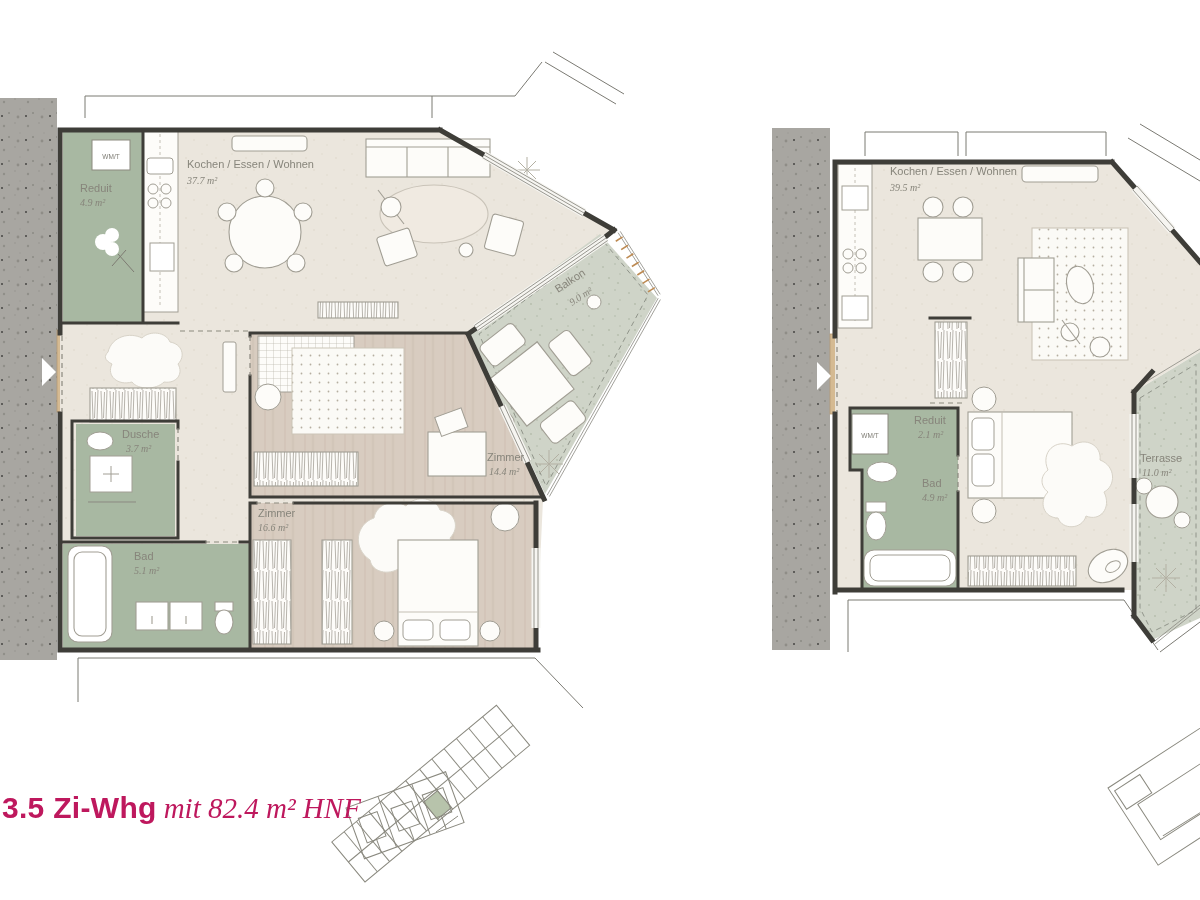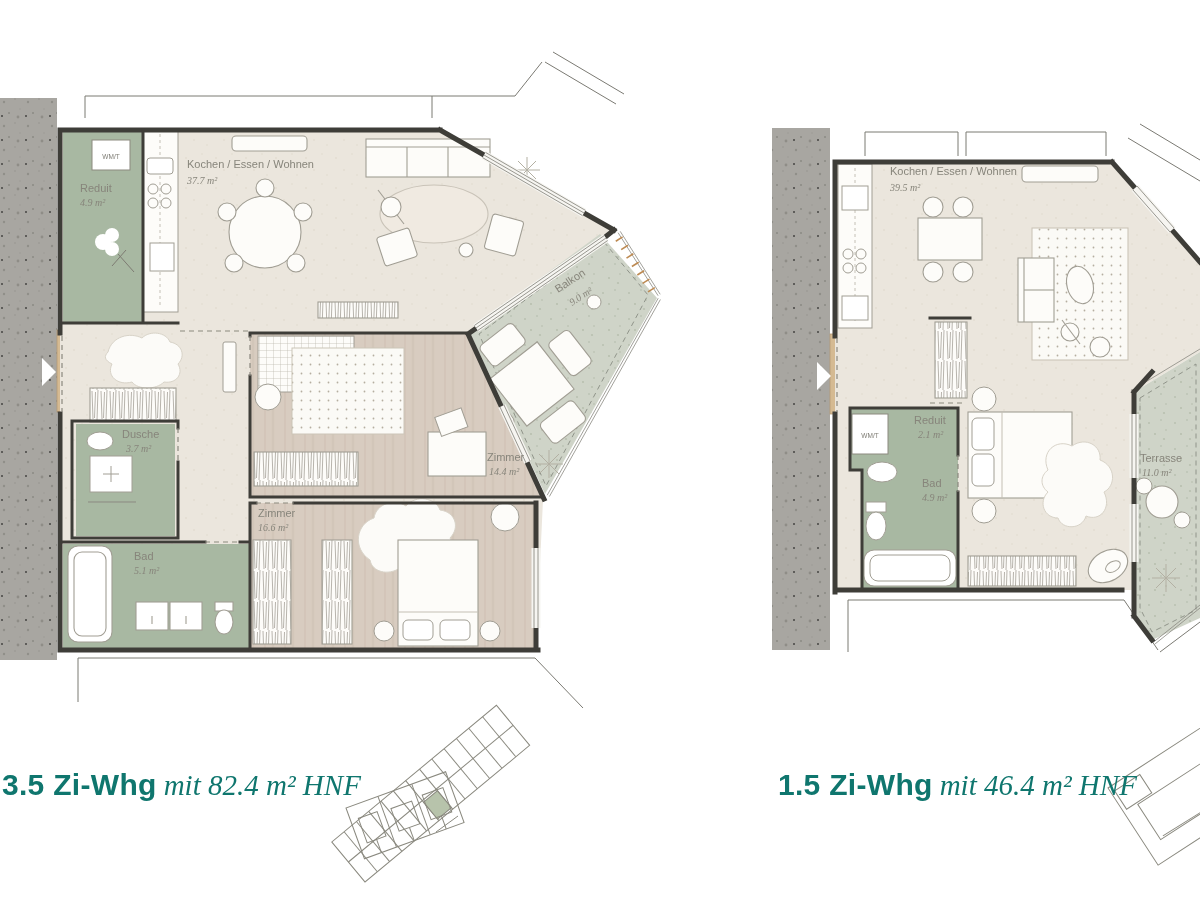--- a/index.html
+++ b/index.html
@@ -1,19 +1,19 @@
 <!DOCTYPE html>
 <html><head>
 <meta charset="utf-8">
 <style>
   html,body{margin:0;padding:0;background:#ffffff;}
   .stage{position:relative;width:1200px;height:900px;background:#ffffff;overflow:hidden;
          font-family:"Liberation Sans",sans-serif;}
   .stage svg{position:absolute;left:0;top:0;}
-  .plan-title{position:absolute;top:768px;white-space:nowrap;color:#0f766e;}
+  .plan-title{position:absolute;top:791px;white-space:nowrap;color:#be185d;}
   .plan-title .tb{font-family:"Liberation Sans",sans-serif;font-weight:700;font-size:30px;letter-spacing:.3px;}
   .plan-title .ti{font-family:"Liberation Serif",serif;font-style:italic;font-size:29px;margin-left:7px;}
   .plan-title.left{left:2px;}
   .plan-title.right{left:778px;}
   text{user-select:none;}
   .rname{font-family:"Liberation Sans",sans-serif;font-size:11px;fill:#87857b;}
   .rarea{font-family:"Liberation Serif",serif;font-style:italic;font-size:10px;fill:#87857b;}
   .wmt{font-family:"Liberation Sans",sans-serif;font-size:6.5px;fill:#7d7b73;}
 </style>
 </head>
@@ -445,16 +445,13 @@
   <rect x="0" y="0" width="150" height="92"></rect>
   <rect x="16" y="30" width="112" height="42"></rect>
   <rect x="4" y="6" width="30" height="22"></rect>
   <line x1="20" y1="70" x2="124" y2="72"></line>
 </g>
 </svg>
 
 <div class="plan-title left">
   <span class="tb">3.5 Zi-Whg</span><span class="ti">mit 82.4 m² HNF</span>
 </div>
-<div class="plan-title right">
-  <span class="tb">1.5 Zi-Whg</span><span class="ti">mit 46.4 m² HNF</span>
 </div>
-</div>
 
 </body></html>

